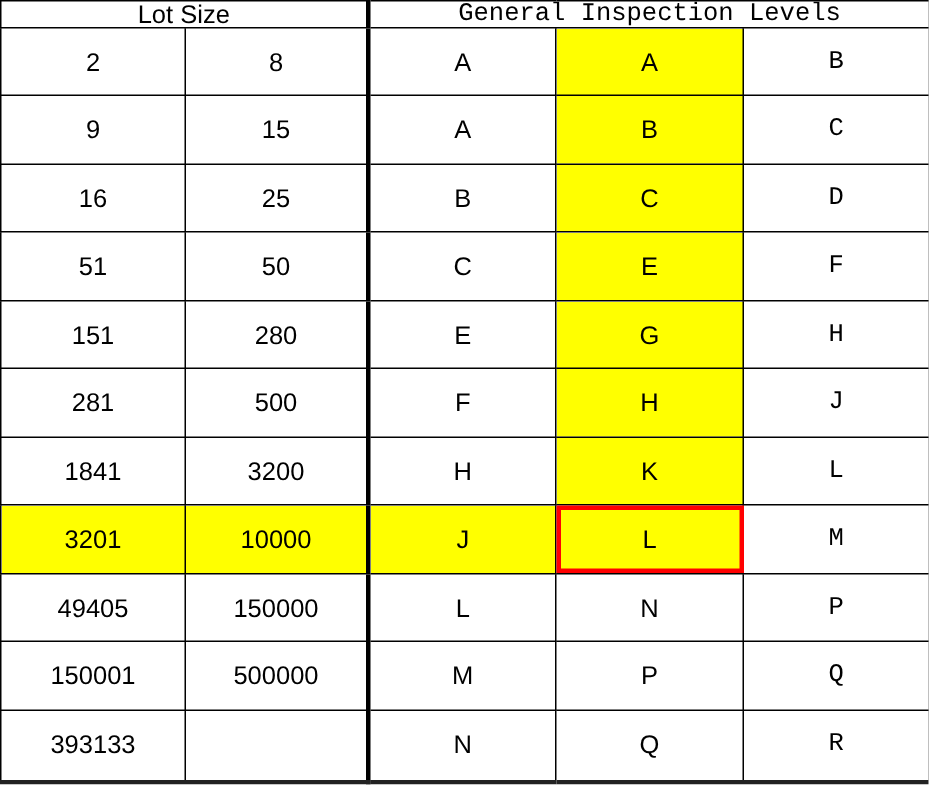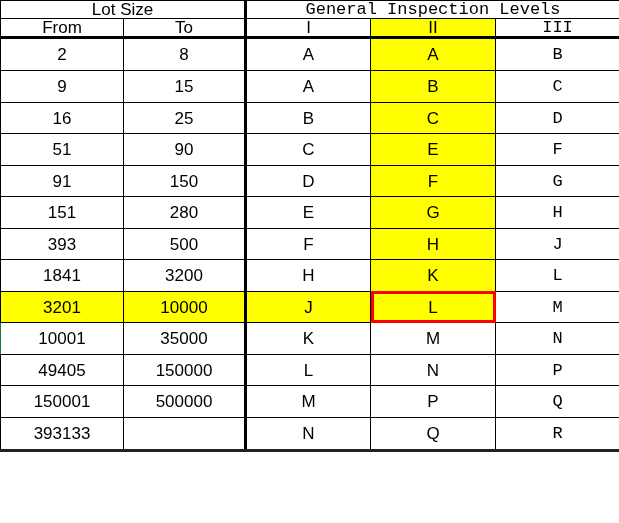--- a/index.html
+++ b/index.html
@@ -18,21 +18,21 @@
     position: relative;
     width: 619px;
     height: 523px;
     box-sizing: border-box;
   }
 
   table.grid {
     border-collapse: collapse;
     table-layout: fixed;
     width: 619px;
-    height: 452px;
+    height: 523px;
   }
 
   table.grid td,
   table.grid th {
     border: 1px solid #000000;
     padding: 0 6px;
     margin: 0;
     font-size: 17px;
     font-weight: normal;
     color: #000000;
@@ -102,27 +102,20 @@
         <col class="c-to">
         <col class="c-l1">
         <col class="c-l2">
         <col class="c-l3">
     </colgroup>
     <thead>
       <tr>
         <th class="hdr-group sep-left" colspan="2">Lot Size</th>
         <th class="hdr-group sep-right frame-r" colspan="3">General Inspection Levels</th>
       </tr>
-      <tr>
-        <th class="hdr-sub">From</th>
-        <th class="hdr-sub sep-left">To</th>
-        <th class="hdr-sub sep-right">I</th>
-        <th class="hdr-sub hl">II</th>
-        <th class="hdr-sub frame-r">III</th>
-      </tr>
     </thead>
     <tbody id="tbody">
         <tr>
           <td class="num">2</td>
           <td class="num sep-left">8</td>
           <td class="sep-right">A</td>
           <td class="hl">A</td>
           <td class="frame-r">B</td>
         </tr>
         <tr>
@@ -134,66 +127,52 @@
         </tr>
         <tr>
           <td class="num">16</td>
           <td class="num sep-left">25</td>
           <td class="sep-right">B</td>
           <td class="hl">C</td>
           <td class="frame-r">D</td>
         </tr>
         <tr>
           <td class="num">51</td>
-          <td class="num sep-left">90</td>
+          <td class="num sep-left">50</td>
           <td class="sep-right">C</td>
           <td class="hl">E</td>
           <td class="frame-r">F</td>
-        </tr>
-        <tr>
-          <td class="num">91</td>
-          <td class="num sep-left">150</td>
-          <td class="sep-right">D</td>
-          <td class="hl">F</td>
-          <td class="frame-r">G</td>
         </tr>
         <tr>
           <td class="num">151</td>
           <td class="num sep-left">280</td>
           <td class="sep-right">E</td>
           <td class="hl">G</td>
           <td class="frame-r">H</td>
         </tr>
         <tr>
-          <td class="num">393</td>
+          <td class="num">281</td>
           <td class="num sep-left">500</td>
           <td class="sep-right">F</td>
           <td class="hl">H</td>
           <td class="frame-r">J</td>
         </tr>
         <tr>
           <td class="num">1841</td>
           <td class="num sep-left">3200</td>
           <td class="sep-right">H</td>
           <td class="hl">K</td>
           <td class="frame-r">L</td>
         </tr>
         <tr>
           <td class="num hl hl-bold">3201</td>
           <td class="num sep-left hl hl-bold">10000</td>
           <td class="sep-right hl hl-bold">J</td>
           <td class="hl hl-bold selected">L</td>
           <td class="frame-r hl-bold">M</td>
-        </tr>
-        <tr>
-          <td class="num green-edge">10001</td>
-          <td class="num sep-left">35000</td>
-          <td class="sep-right">K</td>
-          <td class="">M</td>
-          <td class="frame-r">N</td>
         </tr>
         <tr>
           <td class="num">49405</td>
           <td class="num sep-left">150000</td>
           <td class="sep-right">L</td>
           <td class="">N</td>
           <td class="frame-r">P</td>
         </tr>
         <tr>
           <td class="num">150001</td>

